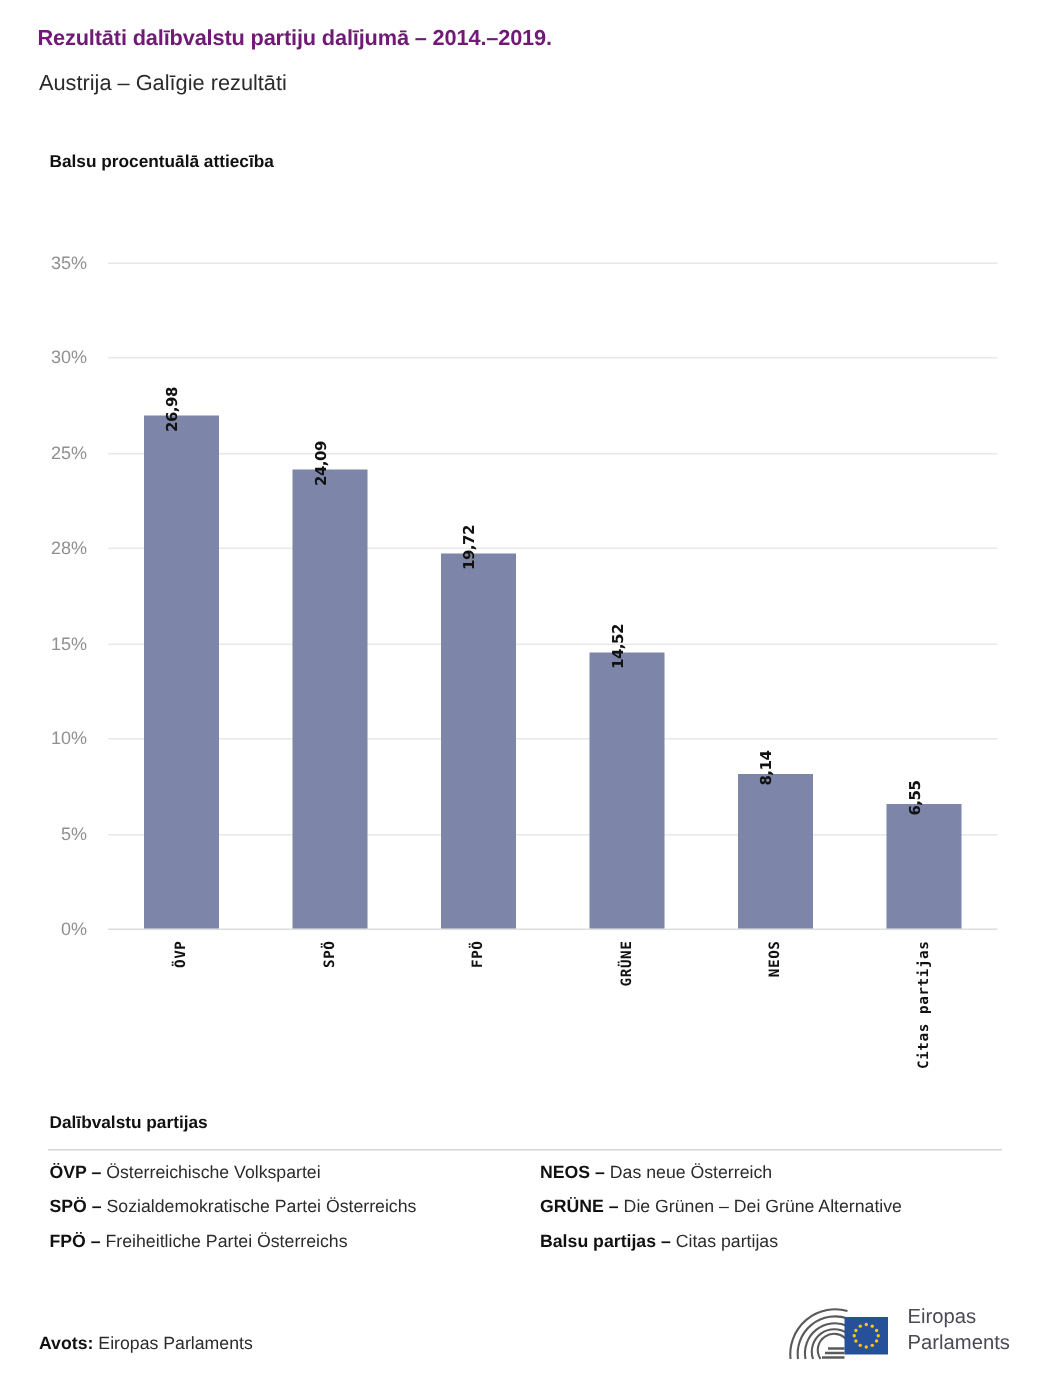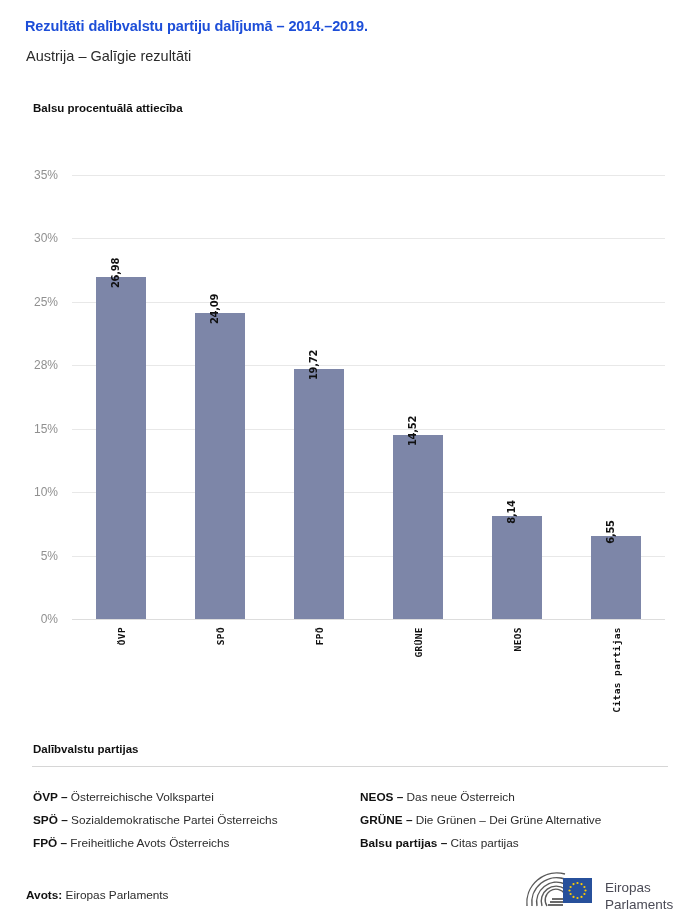--- a/index.html
+++ b/index.html
@@ -17,21 +17,21 @@
   }
 
   
   .header { position: absolute; left: 0; top: 0; width: 700px; }
   .chart-title {
     position: absolute;
     left: 25px; top: 18px;
     font-size: 14.5px;
     font-weight: bold;
     letter-spacing: -0.1px;
-    color: #1d4ed8;
+    color: #701a75;
     white-space: nowrap;
   }
   .chart-subtitle {
     position: absolute;
     left: 26px; top: 48px;
     font-size: 14.5px;
     font-weight: normal;
     color: #2b2b2b;
     white-space: nowrap;
   }
@@ -127,21 +127,21 @@
     font-weight: bold;
     color: #111111;
     white-space: nowrap;
   }
   .legend-divider {
     position: absolute;
     left: 32px; top: 28px;
     width: 636px; height: 1px;
     background: #d6d6d6;
   }
-  .legend-col { position: absolute; top: 48px; }
+  .legend-col { position: absolute; top: 32px; }
   .legend-col.left  { left: 33px;  width: 330px; }
   .legend-col.right { left: 360px; width: 330px; }
   .legend-item {
     font-size: 11.8px;
     color: #2b2b2b;
     line-height: 23px;
     white-space: nowrap;
   }
   .legend-item .abbr {
     font-weight: bold;
@@ -160,21 +160,21 @@
   .source .src-key { font-weight: bold; color: #111111; }
 
   .ep-logo {
     position: absolute;
     left: 519px; top: -12px;
     width: 165px; height: 44px;
   }
   .ep-logo svg { display: block; }
   .ep-wordmark {
     position: absolute;
-    left: 86px; top: 12px;
+    left: 86px; top: 2px;
     font-size: 13.5px;
     line-height: 16.5px;
     color: #4a4a55;
     font-weight: normal;
     white-space: nowrap;
   }
 </style>
 </head>
 <body>
 
@@ -242,21 +242,21 @@
       </div>
     </div>
 </div>
 
 <div class="legend">
   <div class="legend-title">Dalībvalstu partijas</div>
   <div class="legend-divider"></div>
   <div class="legend-col left" id="legend-left">
       <div class="legend-item"><span class="abbr">ÖVP –</span><span> Österreichische Volkspartei</span></div>
       <div class="legend-item"><span class="abbr">SPÖ –</span><span> Sozialdemokratische Partei Österreichs</span></div>
-      <div class="legend-item"><span class="abbr">FPÖ –</span><span> Freiheitliche Avots Österreichs</span></div>
+      <div class="legend-item"><span class="abbr">FPÖ –</span><span> Freiheitliche Partei Österreichs</span></div>
     </div>
   <div class="legend-col right" id="legend-right">
       <div class="legend-item"><span class="abbr">NEOS –</span><span> Das neue Österreich</span></div>
       <div class="legend-item"><span class="abbr">GRÜNE –</span><span> Die Grünen – Dei Grüne Alternative</span></div>
       <div class="legend-item"><span class="abbr">Balsu partijas –</span><span> Citas partijas</span></div>
     </div>
 </div>
 
 <div class="footer">
   <div class="source">

